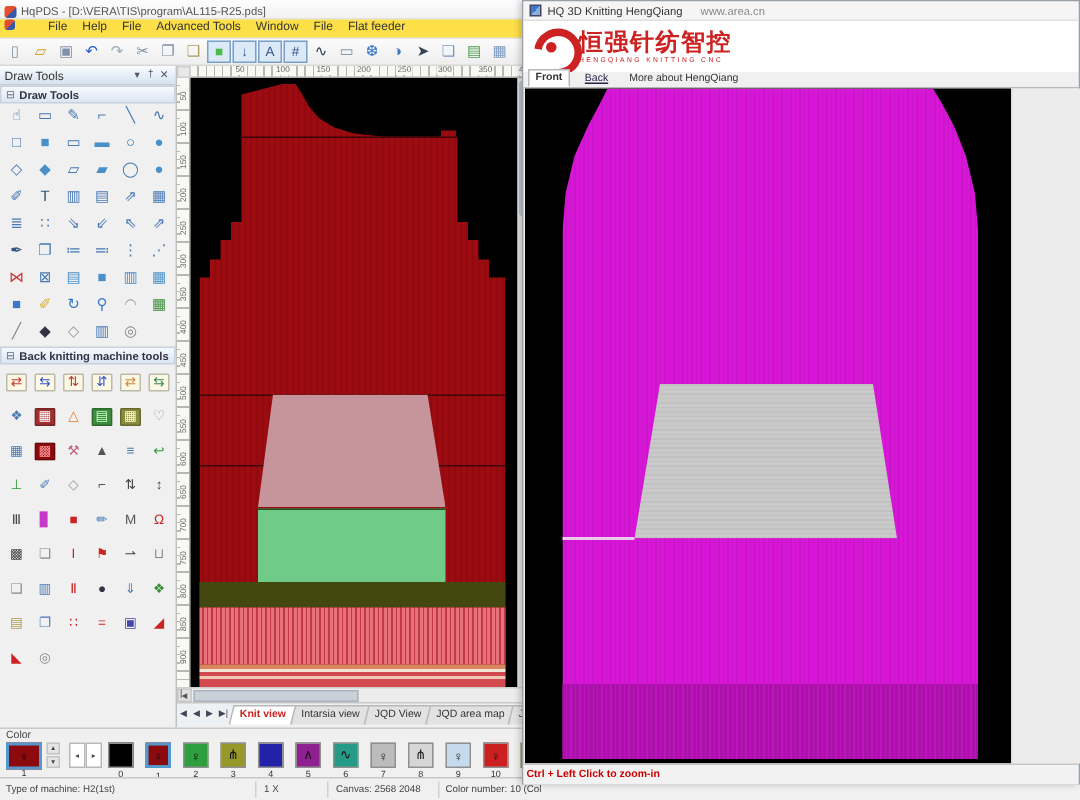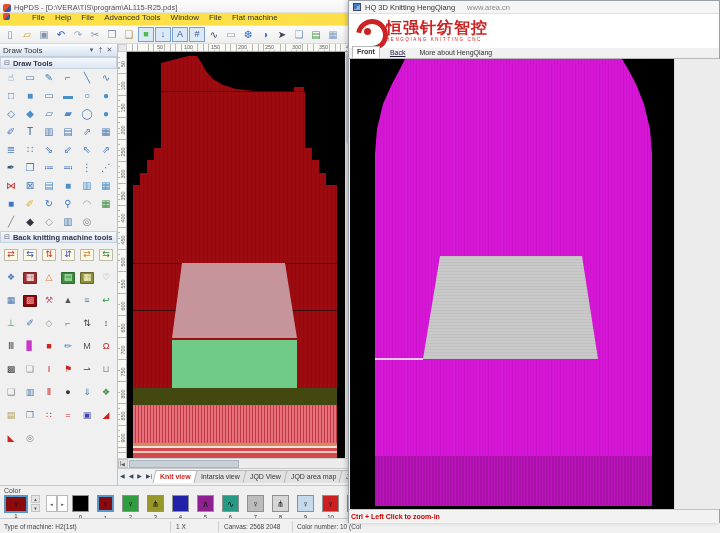--- a/index.html
+++ b/index.html
@@ -117,21 +117,21 @@
   </div>
   <div id="lw-menubar">
     <div class="app-ico" style="width:7px;height:7px;margin-right:2px;"></div>
     <span id="menu-items" style="display:flex;">
         <span class="mi">File</span>
         <span class="mi">Help</span>
         <span class="mi">File</span>
         <span class="mi">Advanced Tools</span>
         <span class="mi">Window</span>
         <span class="mi">File</span>
-        <span class="mi">Flat machine</span>
+        <span class="mi">Flat feeder</span>
       </span>
   </div>
   <div id="lw-toolbar">
       <div class="tb-ico" style="color: rgb(128, 144, 168);">▯</div>
       <div class="tb-ico" style="color: rgb(216, 160, 32);">▱</div>
       <div class="tb-ico" style="color: rgb(128, 144, 168);">▣</div>
       <div class="tb-ico" style="color: rgb(34, 85, 204);">↶</div>
       <div class="tb-ico" style="color: rgb(153, 170, 187);">↷</div>
       <div class="tb-ico" style="color: rgb(128, 144, 168);">✂</div>
       <div class="tb-ico" style="color: rgb(128, 144, 168);">❐</div>

